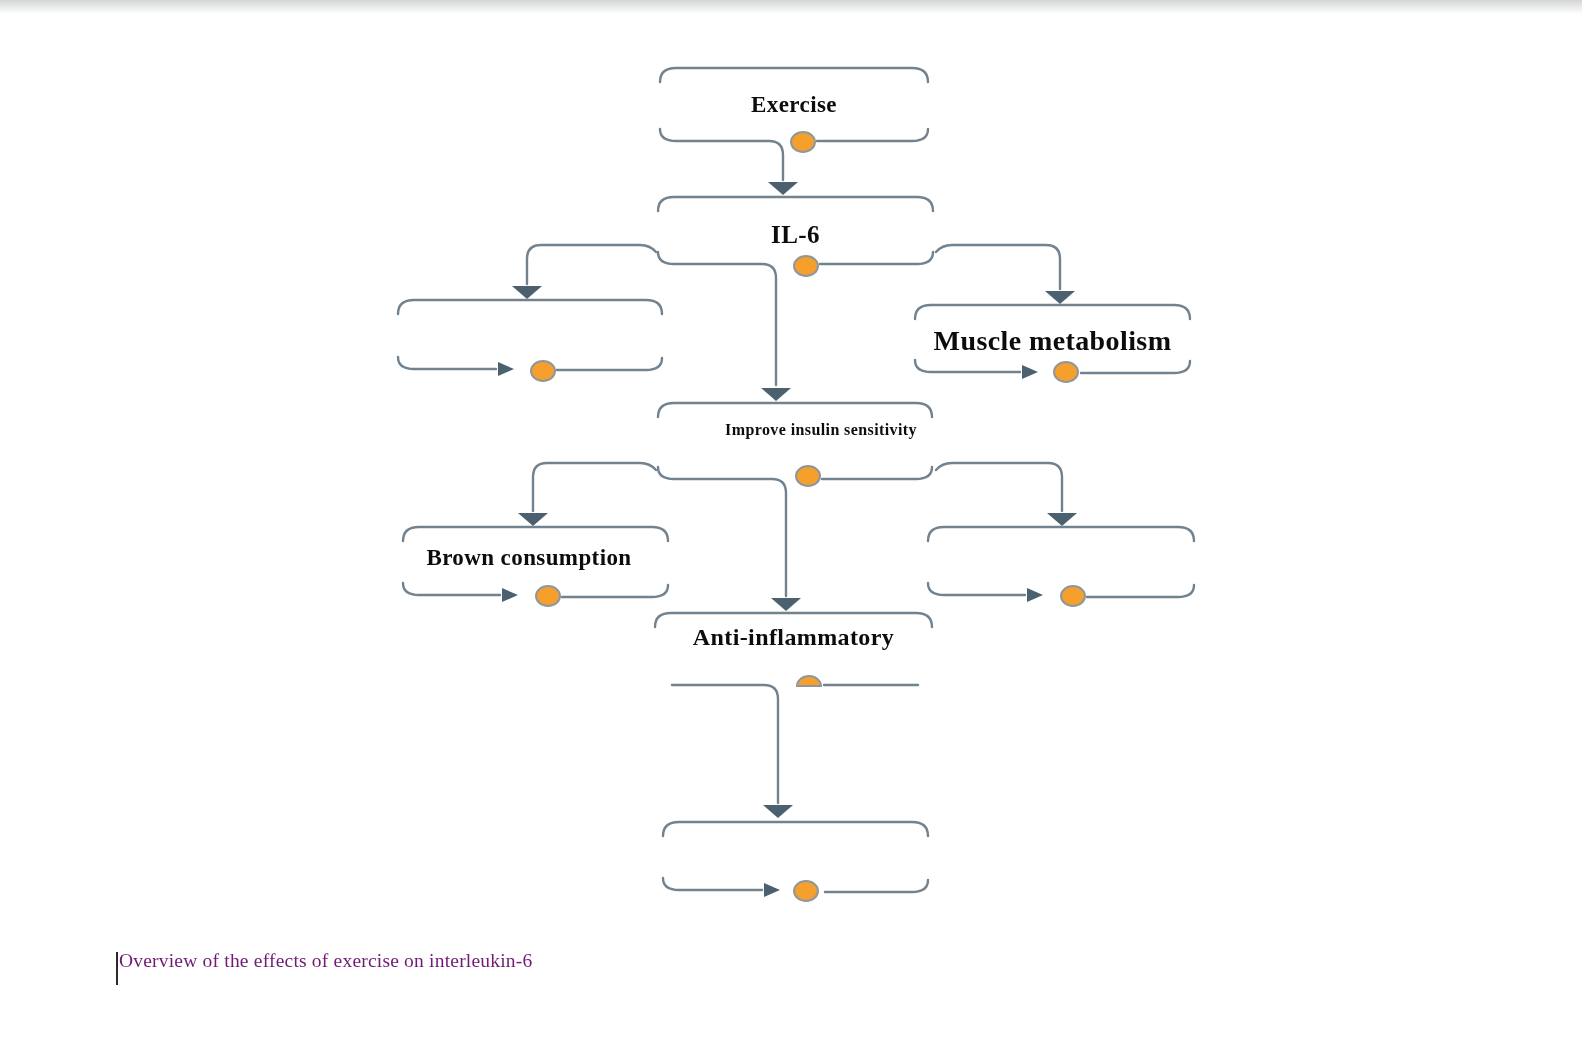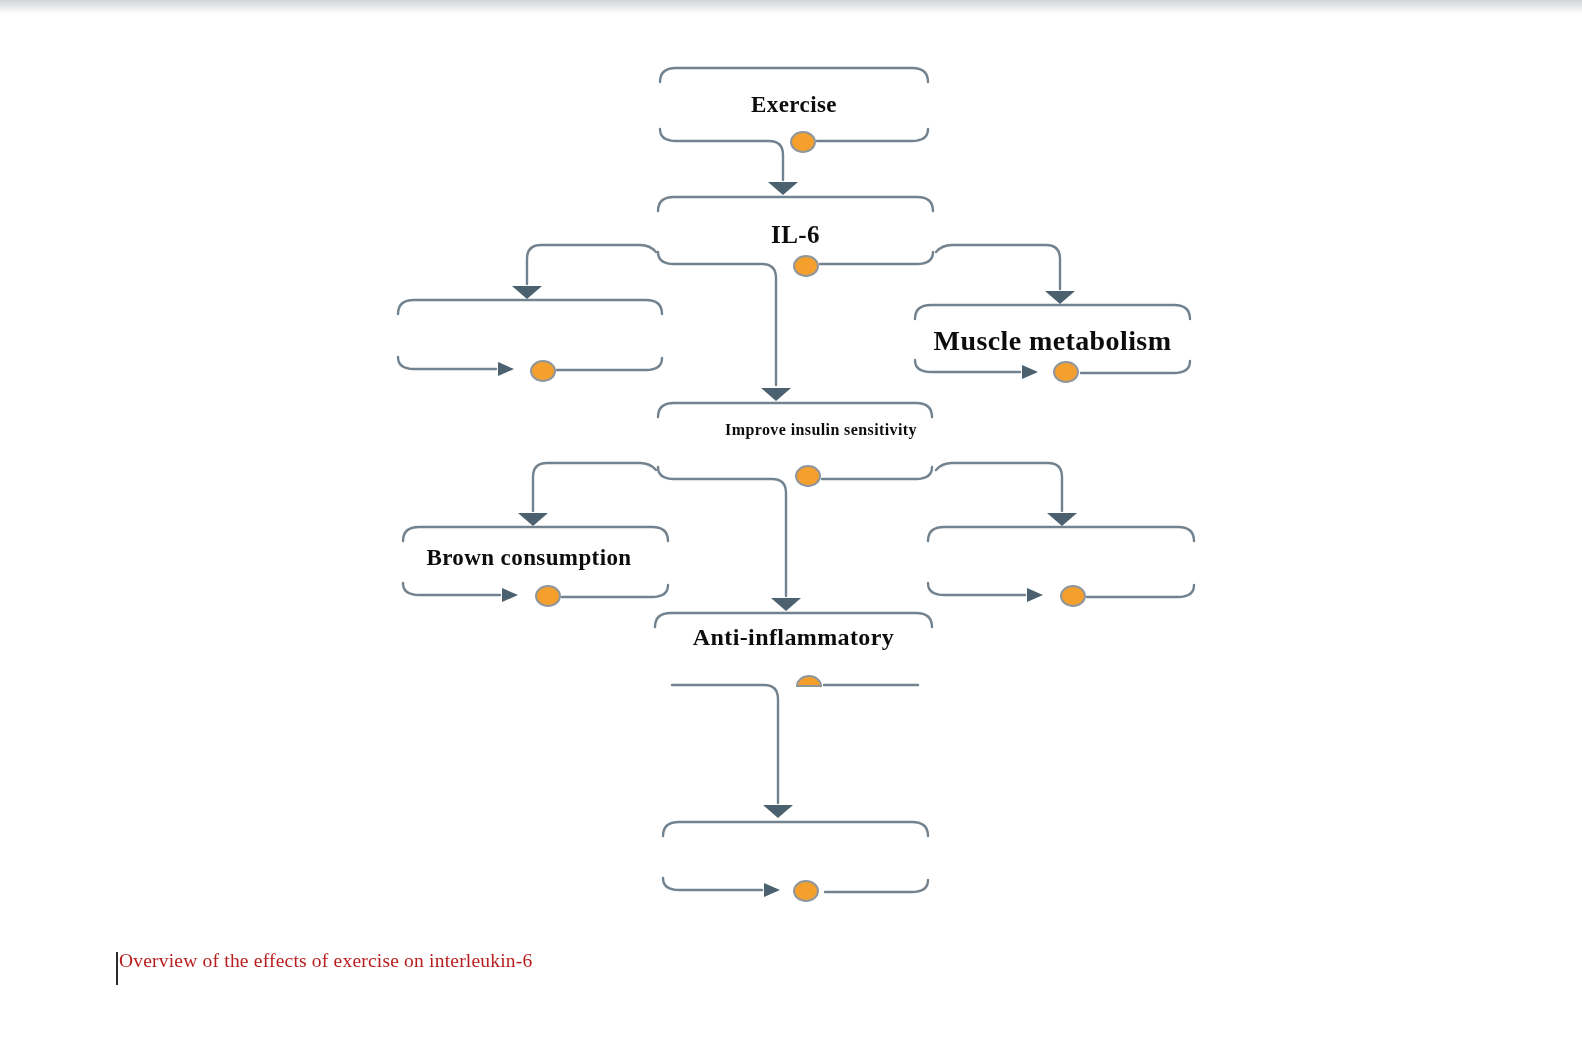--- a/index.html
+++ b/index.html
@@ -12,21 +12,21 @@
   .top-fade{
     position:absolute;left:0;top:0;width:1582px;height:14px;
     background:linear-gradient(to bottom,#d2d4d5 0%,#e7e8e9 45%,#ffffff 100%);
   }
   .diagram-svg{position:absolute;left:0;top:0;width:1582px;height:1053px;}
   .node-label{
     position:absolute;text-align:center;font-weight:bold;color:#0c0c0c;
     font-family:"Liberation Serif", serif;white-space:nowrap;letter-spacing:.4px;
   }
   .caption{
-    position:absolute;left:119px;top:950px;font-size:19.5px;color:#b91c1c;
+    position:absolute;left:119px;top:950px;font-size:19.5px;color:#701a75;
     font-family:"Liberation Serif", serif;font-weight:normal;letter-spacing:.2px;
   }
   .caret{
     position:absolute;left:116px;top:952px;width:2px;height:33px;background:#2a2a2a;
   }
 </style>
 </head>
 <body>
 
 <div class="stage">

